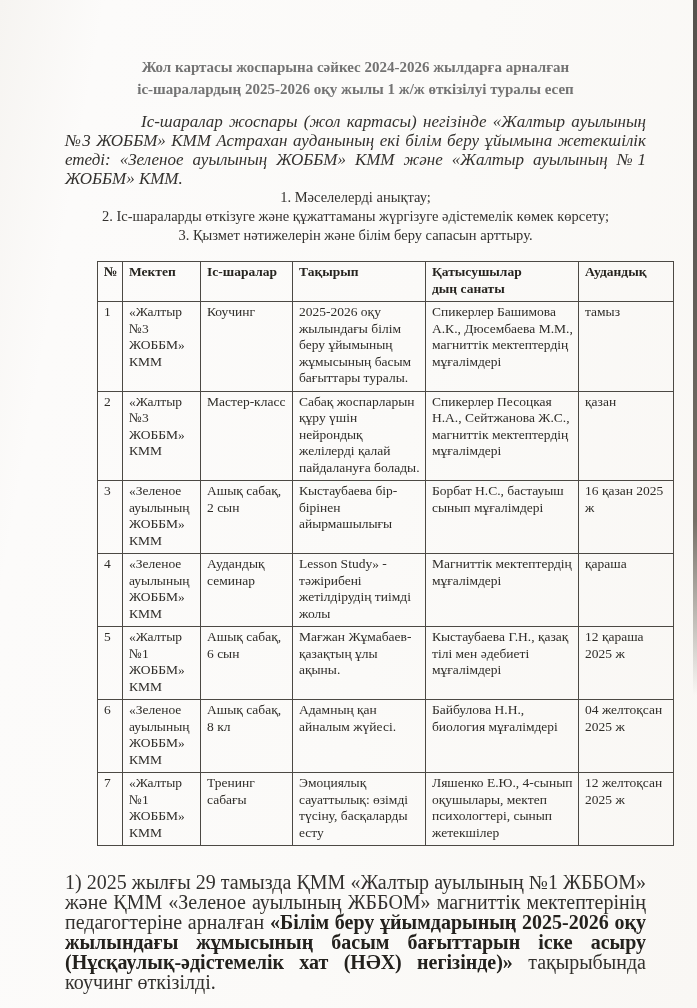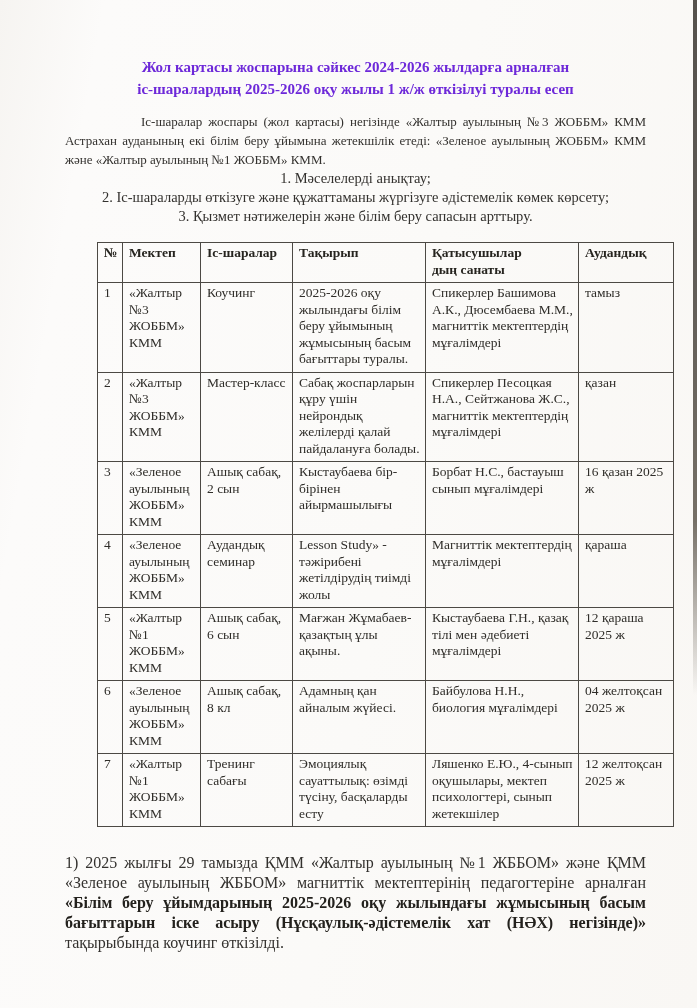--- a/index.html
+++ b/index.html
@@ -8,39 +8,39 @@
     background:linear-gradient(100deg,#f6f4f1 0%,#fcfbfa 12%,#fbfaf8 55%,#f9f7f4 100%);
     font-family:"Liberation Serif","DejaVu Serif",serif;
     color:#33312e;
     -webkit-font-smoothing:antialiased;
   }
   .edge-artifact{
     position:absolute;top:0;right:0;width:4px;height:695px;
     background:linear-gradient(to bottom,#56524d 0%,#5e5a55 35%,#767067 75%,rgba(118,112,103,0) 100%);
   }
   .content{position:absolute;left:65px;top:56px;width:581px;}
-  .title{margin:0 0 12px 0;font-size:15px;font-weight:bold;color:#6d28d9;text-align:center;line-height:22px;}
+  .title{margin:0 0 12px 0;font-size:15px;font-weight:bold;color:#737373;text-align:center;line-height:22px;}
   .title span{display:block;}
-  .para{margin:0;font-size:13px;line-height:19px;text-align:justify;}
+  .para{margin:0;font-size:17px;line-height:19px;text-align:justify;font-style:italic;}
   .para.indent{text-indent:76px;}
   .list-item{font-size:14.5px;line-height:19px;text-align:center;}
   table.events{
     border-collapse:collapse;table-layout:fixed;
     margin:16px 0 0 32px;width:576px;
     font-size:13.5px;line-height:16.5px;color:#2f2d29;
   }
   table.events th,table.events td{
     border:1.5px solid #4c4944;vertical-align:top;
     padding:2px 5px 4px 6px;overflow:hidden;
   }
   table.events th{font-weight:bold;text-align:left;white-space:pre-line;color:#26241f;}
   tr.hrow{height:34px;}
   tr.r0{height:85px;} tr.r1{height:83px;} tr.r2{height:70px;} tr.r3{height:67px;}
   tr.r4{height:63px;} tr.r5{height:67px;} tr.r6{height:68px;}
-  .footer-para{margin:26px 0 0 0;font-size:16px;line-height:20px;text-align:justify;}
+  .footer-para{margin:26px 0 0 0;font-size:20px;line-height:20px;text-align:justify;}
   .footer-para b{color:#23211d;}
 </style>
 </head>
 <body>
 
 <div class="edge-artifact"></div>
 
 <div class="content">
 
   <h1 class="title">

